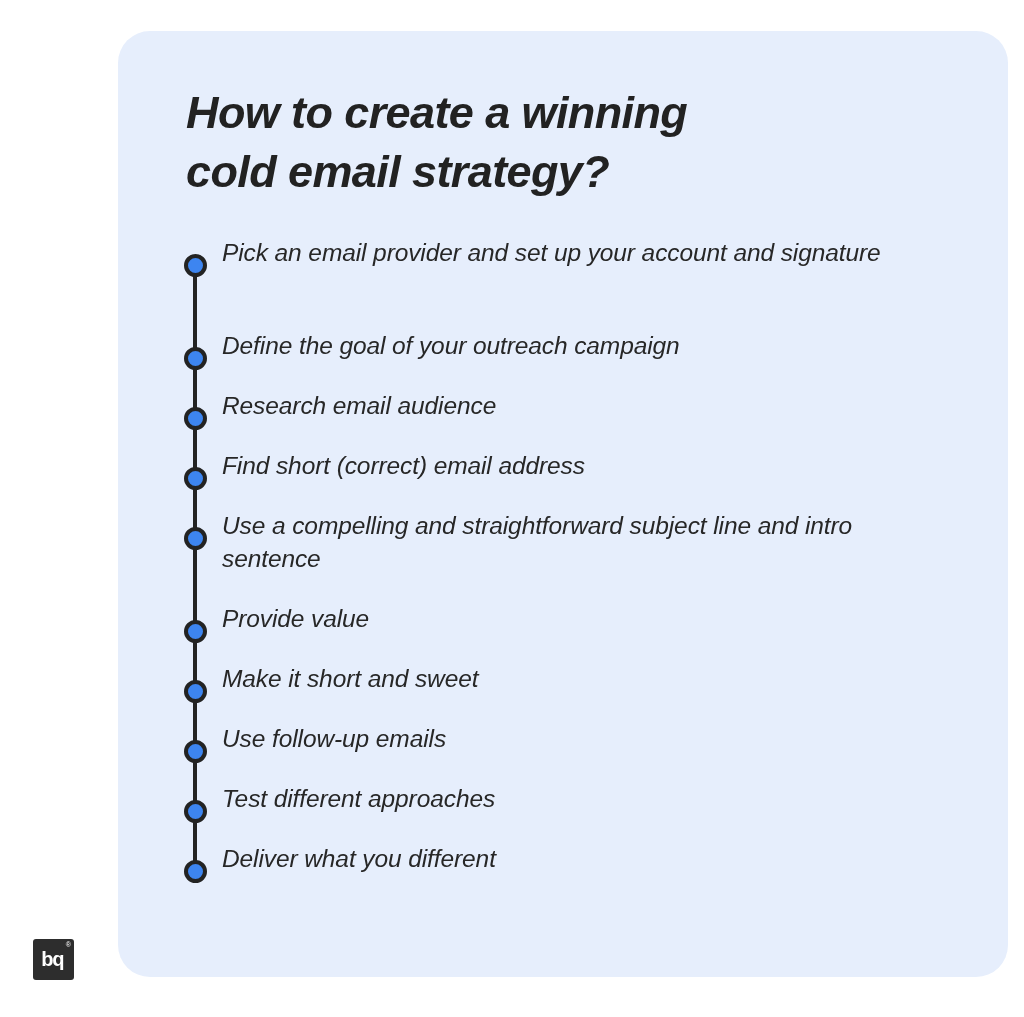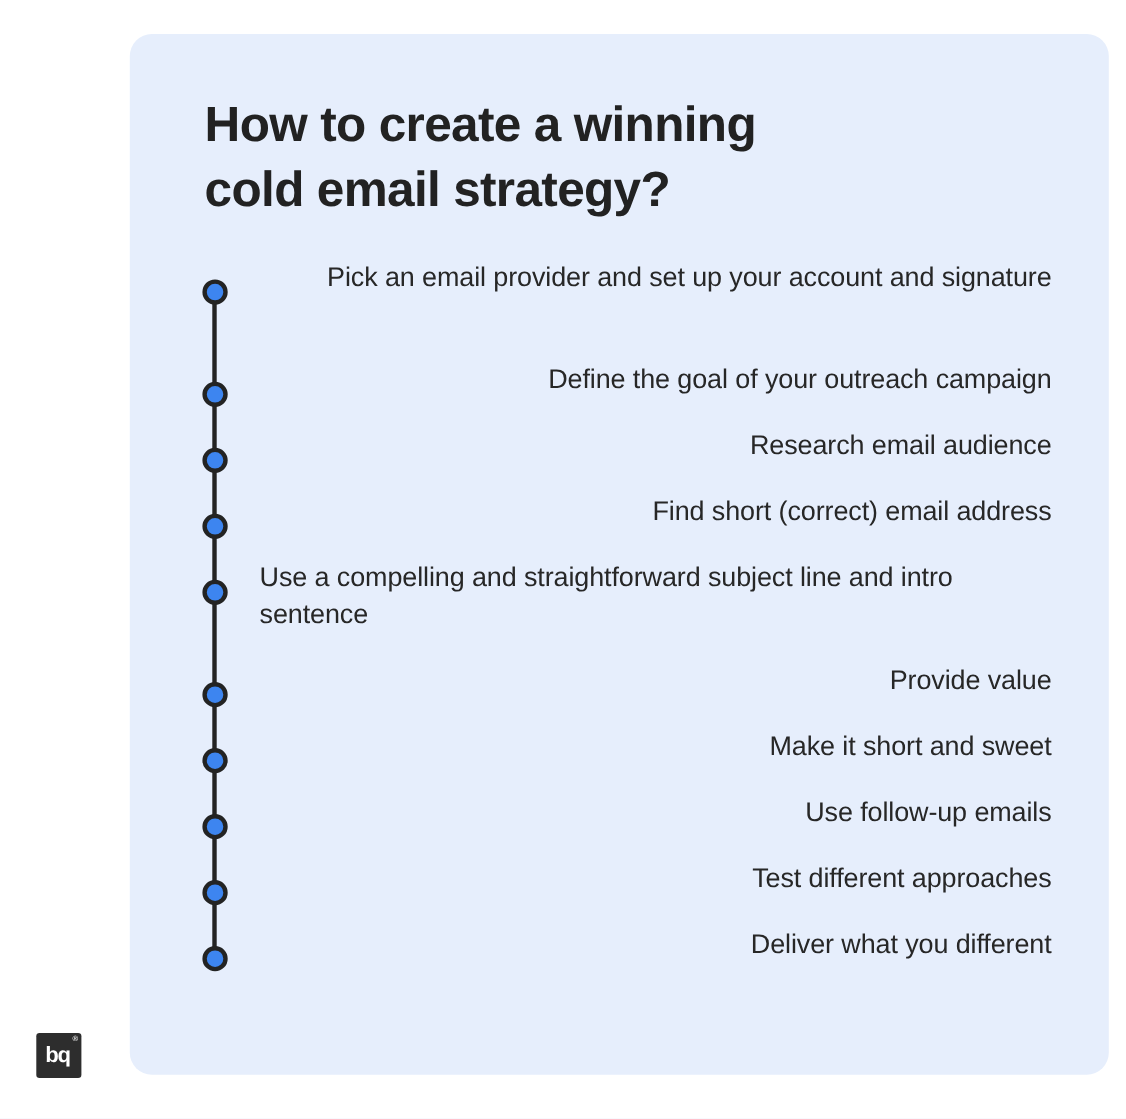--- a/index.html
+++ b/index.html
@@ -15,22 +15,23 @@
     overflow: hidden;
   }
 
   #infographic-card {
     position: absolute;
     left: 118px;
     top: 31px;
     width: 890px;
     height: 946px;
     background: #e6eefc;
-    border-radius: 20px;
+    border-radius: 32px;
     box-sizing: border-box;
+    font-style: italic;
   }
 
   #card-title {
     position: absolute;
     left: 68px;
     top: 52px;
     width: 700px;
     margin: 0;
     font-family: "Liberation Sans", sans-serif;
     font-size: 45px;
@@ -68,21 +69,20 @@
     z-index: 0;
   }
 
   .timeline-item {
     position: relative;
     display: flex;
     align-items: flex-start;
     padding-left: 46px;
     min-height: 60px;
     z-index: 1;
-    justify-content: flex-end;
   }
   .timeline-item.two-line {
     min-height: 93px;
   }
 
   .step-dot {
     position: absolute;
     left: 8px;
     top: 18px;
     width: 15px;

